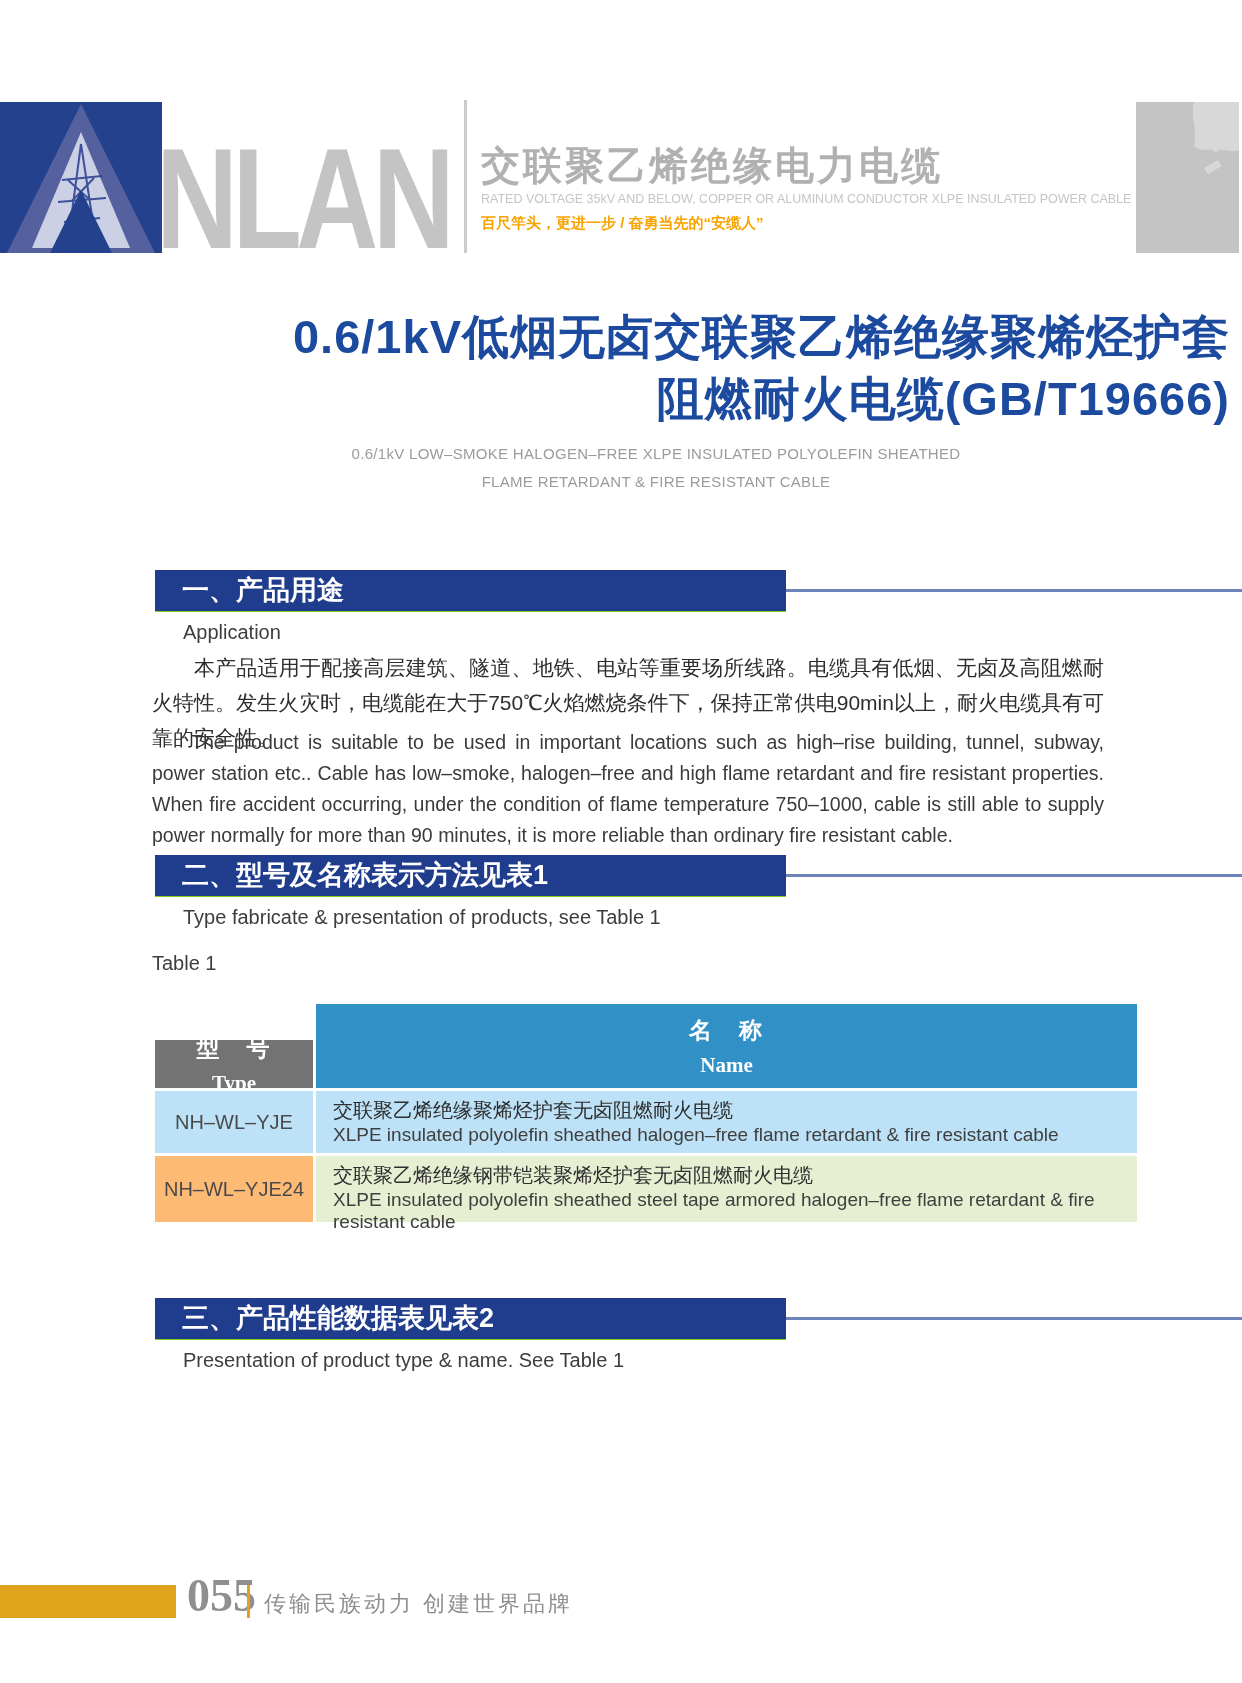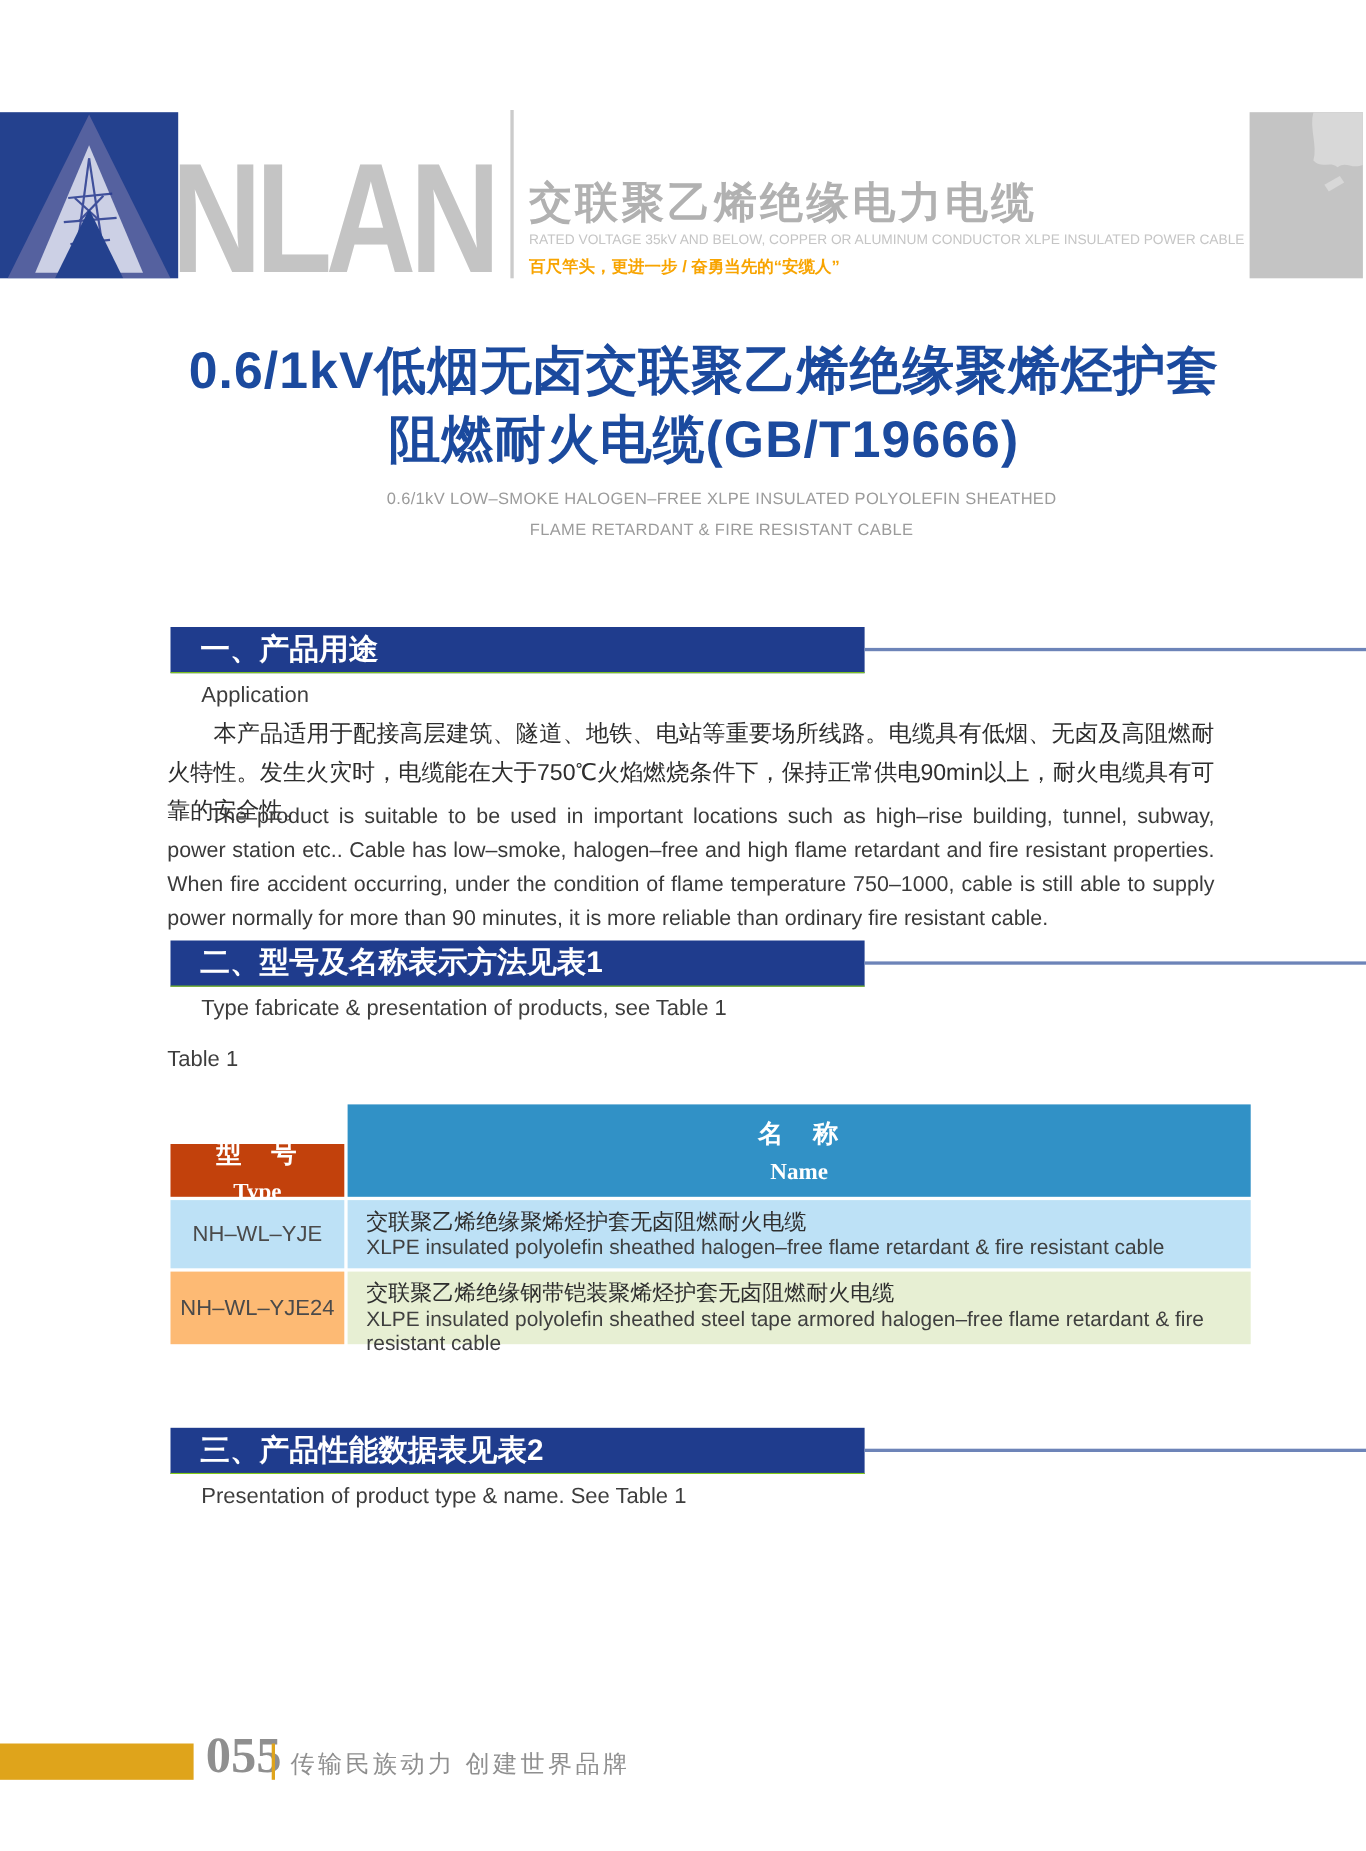--- a/index.html
+++ b/index.html
@@ -5,28 +5,28 @@
   html,body{margin:0;padding:0;background:#ffffff;}
   .page{position:relative;width:1242px;height:1683px;background:#ffffff;overflow:hidden;
         font-family:"Liberation Sans",sans-serif;}
 
   
   .logo-box{position:absolute;left:0;top:102px;width:162px;height:151px;background:#24418e;}
   .logo-nlan{position:absolute;left:156px;top:128px;font-size:142px;font-weight:bold;
              line-height:1;color:#c4c4c4;letter-spacing:-7px;
              transform:scale(0.80,1.0);transform-origin:left top;white-space:nowrap;}
   .v-divider{position:absolute;left:464px;top:100px;width:3px;height:153px;background:#cbcbcb;}
-  .header-text{position:absolute;left:481px;top:163px;width:650px;}
+  .header-text{position:absolute;left:481px;top:144px;width:650px;}
   .ht-cn{font-size:39px;font-weight:bold;color:#b1b1b1;letter-spacing:3px;line-height:1.15;white-space:nowrap;}
   .ht-en{font-size:12.5px;color:#c5c5c5;margin-top:3px;white-space:nowrap;}
   .ht-orange{font-size:15px;font-weight:bold;margin-top:8px;white-space:nowrap;}
   .map-block{position:absolute;left:1136px;top:102px;width:103px;height:151px;background:#c4c4c4;}
 
   
-  .doc-title{position:absolute;left:50px;top:306px;width:1180px;text-align:center;
+  .doc-title{position:absolute;left:50px;top:306px;width:1180px;text-align:right;
              font-weight:bold;line-height:62px;font-size:47px;letter-spacing:1px;}
   .doc-title-en{position:absolute;left:66px;top:440px;width:1180px;text-align:center;
                 font-size:15px;color:#9b9b9b;line-height:28px;letter-spacing:0.3px;}
 
   
   .sec{position:absolute;left:155px;width:940px;}
   .sec-bar{width:604px;height:41px;padding-left:27px;color:#ffffff;font-size:27px;font-weight:bold;
            line-height:41px;border-bottom:1px solid #84cc16;white-space:nowrap;}
   .sec-rule{position:absolute;left:631px;top:19px;width:464px;height:3px;background:#6d84b8;}
   .sec-sub{position:absolute;left:183px;font-size:20px;color:#3d3d3d;white-space:nowrap;}
@@ -114,21 +114,21 @@
   <div class="para para-en">The product is suitable to be used in important locations such as high–rise building, tunnel, subway, power station etc.. Cable has low–smoke, halogen–free and high flame retardant and fire resistant properties. When fire accident occurring, under the condition of flame temperature 750–1000, cable is still able to supply power normally for more than 90 minutes, it is more reliable than ordinary fire resistant cable.</div>
 
   <div class="sec" style="top:855px;">
     <div class="sec-bar" style="background:#1f3c8d;">二、型号及名称表示方法见表1</div>
     <div class="sec-rule"></div>
   </div>
   <div class="sec-sub" style="top:906px;">Type fabricate &amp; presentation of products, see Table 1</div>
   <div class="tbl-caption">Table 1</div>
 
   <div class="tbl">
-    <div class="c-head" style="background:#c2410c;margin-top:36px;">
+    <div class="c-head" style="background:#737373;margin-top:36px;">
       <div class="ch-cn">型　号</div>
       <div class="ch-en">Type</div>
     </div>
     <div class="c-head" style="background:#3191c6;">
       <div class="ch-cn">名　称</div>
       <div class="ch-en">Name</div>
     </div>
 
     <div class="c-type" style="background:#bde1f6;">NH–WL–YJE</div>
     <div class="c-name" style="background:#bde1f6;">

